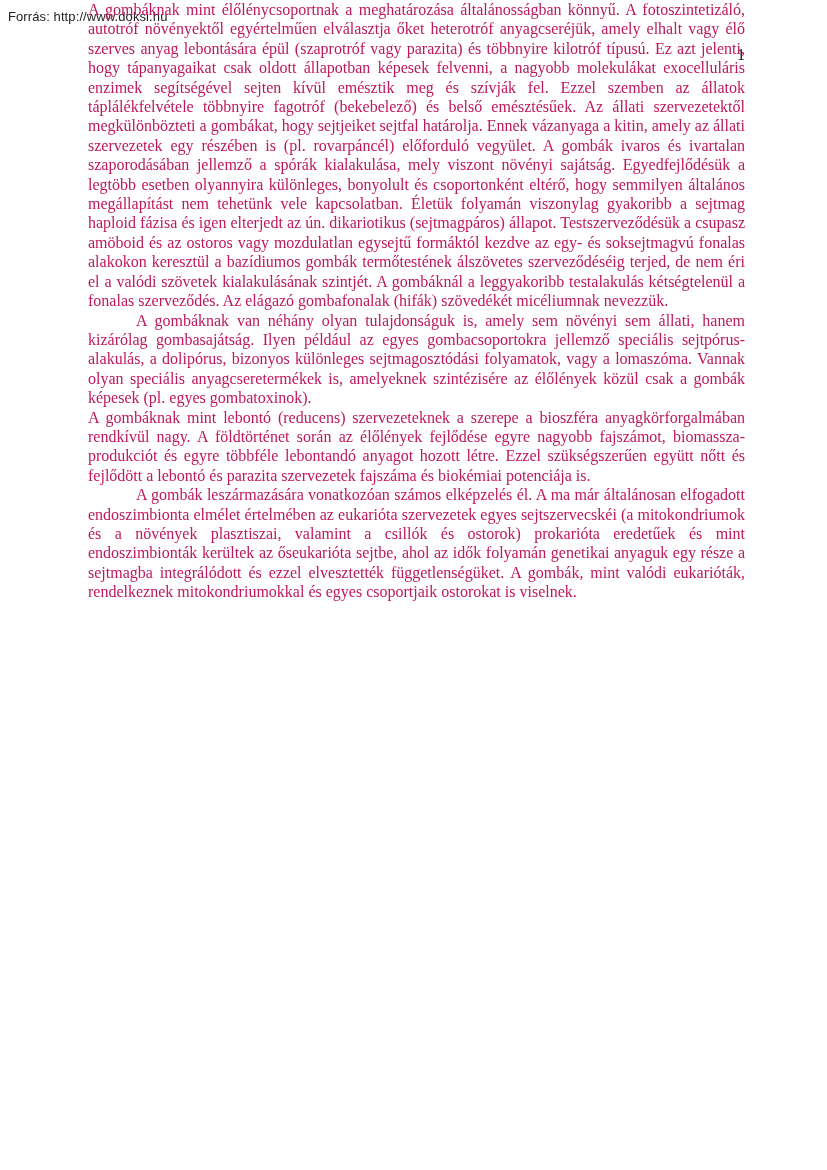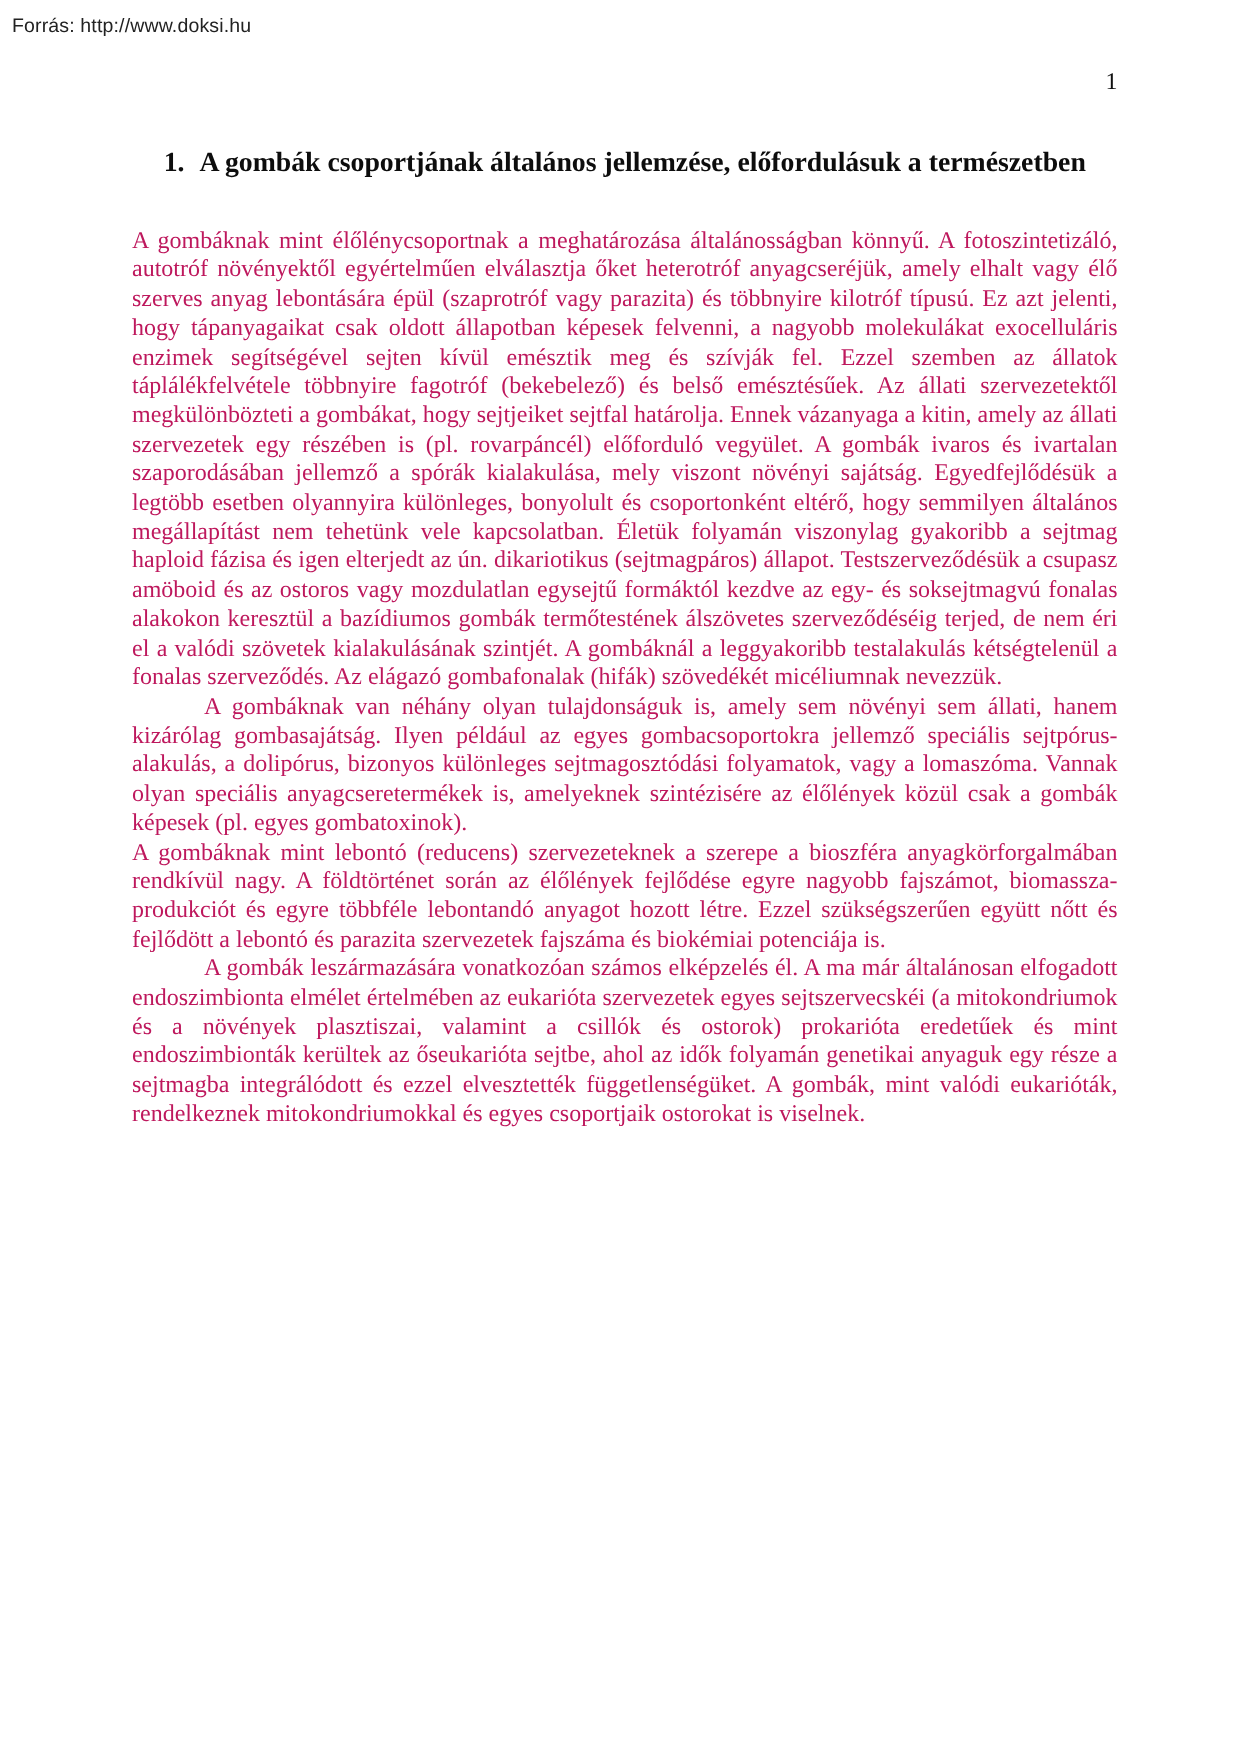--- a/index.html
+++ b/index.html
@@ -65,23 +65,20 @@
 <body>
 
 <div class="page">
 
   <div class="source-note">Forrás: http://www.doksi.hu</div>
 
   <div class="page-number">1</div>
 
   <div class="content">
 
-    <h1 class="doc-title">
-      <span class="title-number">1.</span><span>A gombák csoportjának általános jellemzése, előfordulásuk a természetben</span>
-    </h1>
 
     <div class="body-text">
       <p>A gombáknak mint élőlénycsoportnak a meghatározása általánosságban könnyű. A fotoszintetizáló, autotróf növényektől egyértelműen elválasztja őket heterotróf anyagcseréjük, amely elhalt vagy élő szerves anyag lebontására épül (szaprotróf vagy parazita) és többnyire kilotróf típusú. Ez azt jelenti, hogy tápanyagaikat csak oldott állapotban képesek felvenni, a nagyobb molekulákat exocelluláris enzimek segítségével sejten kívül emésztik meg és szívják fel. Ezzel szemben az állatok táplálékfelvétele többnyire fagotróf (bekebelező) és belső emésztésűek. Az állati szervezetektől megkülönbözteti a gombákat, hogy sejtjeiket sejtfal határolja. Ennek vázanyaga a kitin, amely az állati szervezetek egy részében is (pl. rovarpáncél) előforduló vegyület. A gombák ivaros és ivartalan szaporodásában jellemző a spórák kialakulása, mely viszont növényi sajátság. Egyedfejlődésük a legtöbb esetben olyannyira különleges, bonyolult és csoportonként eltérő, hogy semmilyen általános megállapítást nem tehetünk vele kapcsolatban. Életük folyamán viszonylag gyakoribb a sejtmag haploid fázisa és igen elterjedt az ún. dikariotikus (sejtmagpáros) állapot. Testszerveződésük a csupasz amöboid és az ostoros vagy mozdulatlan egysejtű formáktól kezdve az egy- és soksejtmagvú fonalas alakokon keresztül a bazídiumos gombák termőtestének álszövetes szerveződéséig terjed, de nem éri el a valódi szövetek kialakulásának szintjét. A gombáknál a leggyakoribb testalakulás kétségtelenül a fonalas szerveződés. Az elágazó gombafonalak (hifák) szövedékét micéliumnak nevezzük.</p>
       <p class="indented">A gombáknak van néhány olyan tulajdonságuk is, amely sem növényi sem állati, hanem kizárólag gombasajátság. Ilyen például az egyes gombacsoportokra jellemző speciális sejtpórus-alakulás, a dolipórus, bizonyos különleges sejtmagosztódási folyamatok, vagy a lomaszóma. Vannak olyan speciális anyagcseretermékek is, amelyeknek szintézisére az élőlények közül csak a gombák képesek (pl. egyes gombatoxinok).</p>
       <p>A gombáknak mint lebontó (reducens) szervezeteknek a szerepe a bioszféra anyagkörforgalmában rendkívül nagy. A földtörténet során az élőlények fejlődése egyre nagyobb fajszámot, biomassza-produkciót és egyre többféle lebontandó anyagot hozott létre. Ezzel szükségszerűen együtt nőtt és fejlődött a lebontó és parazita szervezetek fajszáma és biokémiai potenciája is.</p>
       <p class="indented">A gombák leszármazására vonatkozóan számos elképzelés él. A ma már általánosan elfogadott endoszimbionta elmélet értelmében az eukarióta szervezetek egyes sejtszervecskéi (a mitokondriumok és a növények plasztiszai, valamint a csillók és ostorok) prokarióta eredetűek és mint endoszimbionták kerültek az őseukarióta sejtbe, ahol az idők folyamán genetikai anyaguk egy része a sejtmagba integrálódott és ezzel elvesztették függetlenségüket. A gombák, mint valódi eukarióták, rendelkeznek mitokondriumokkal és egyes csoportjaik ostorokat is viselnek.</p>
     </div>
 
   </div>
 </div>

